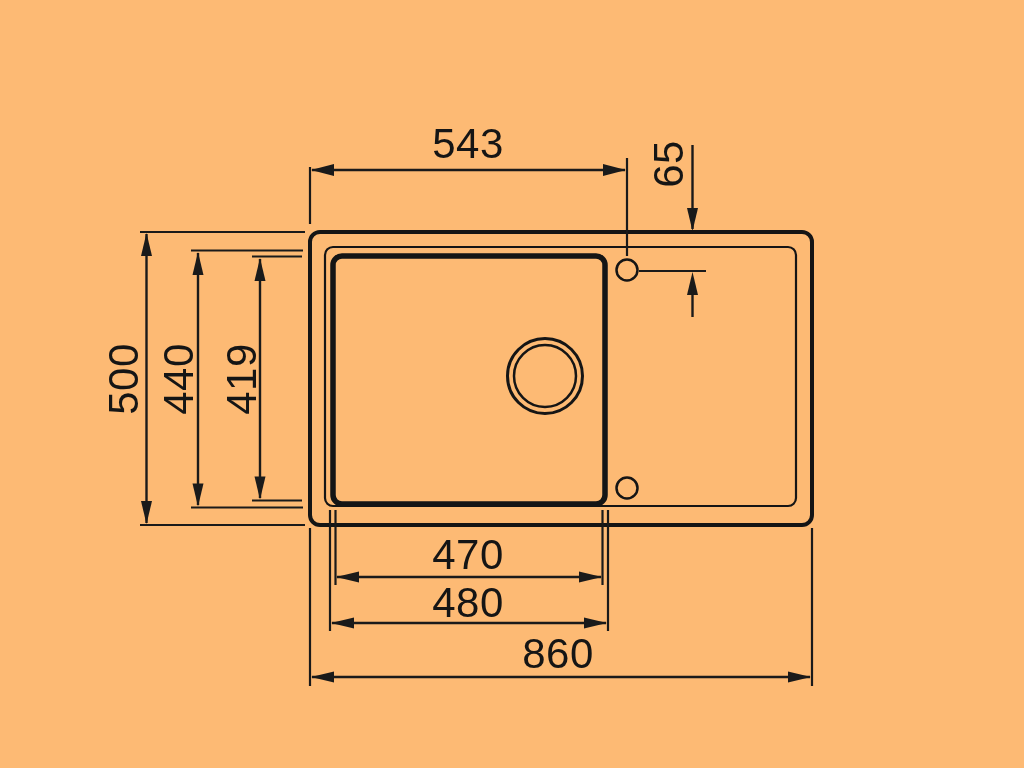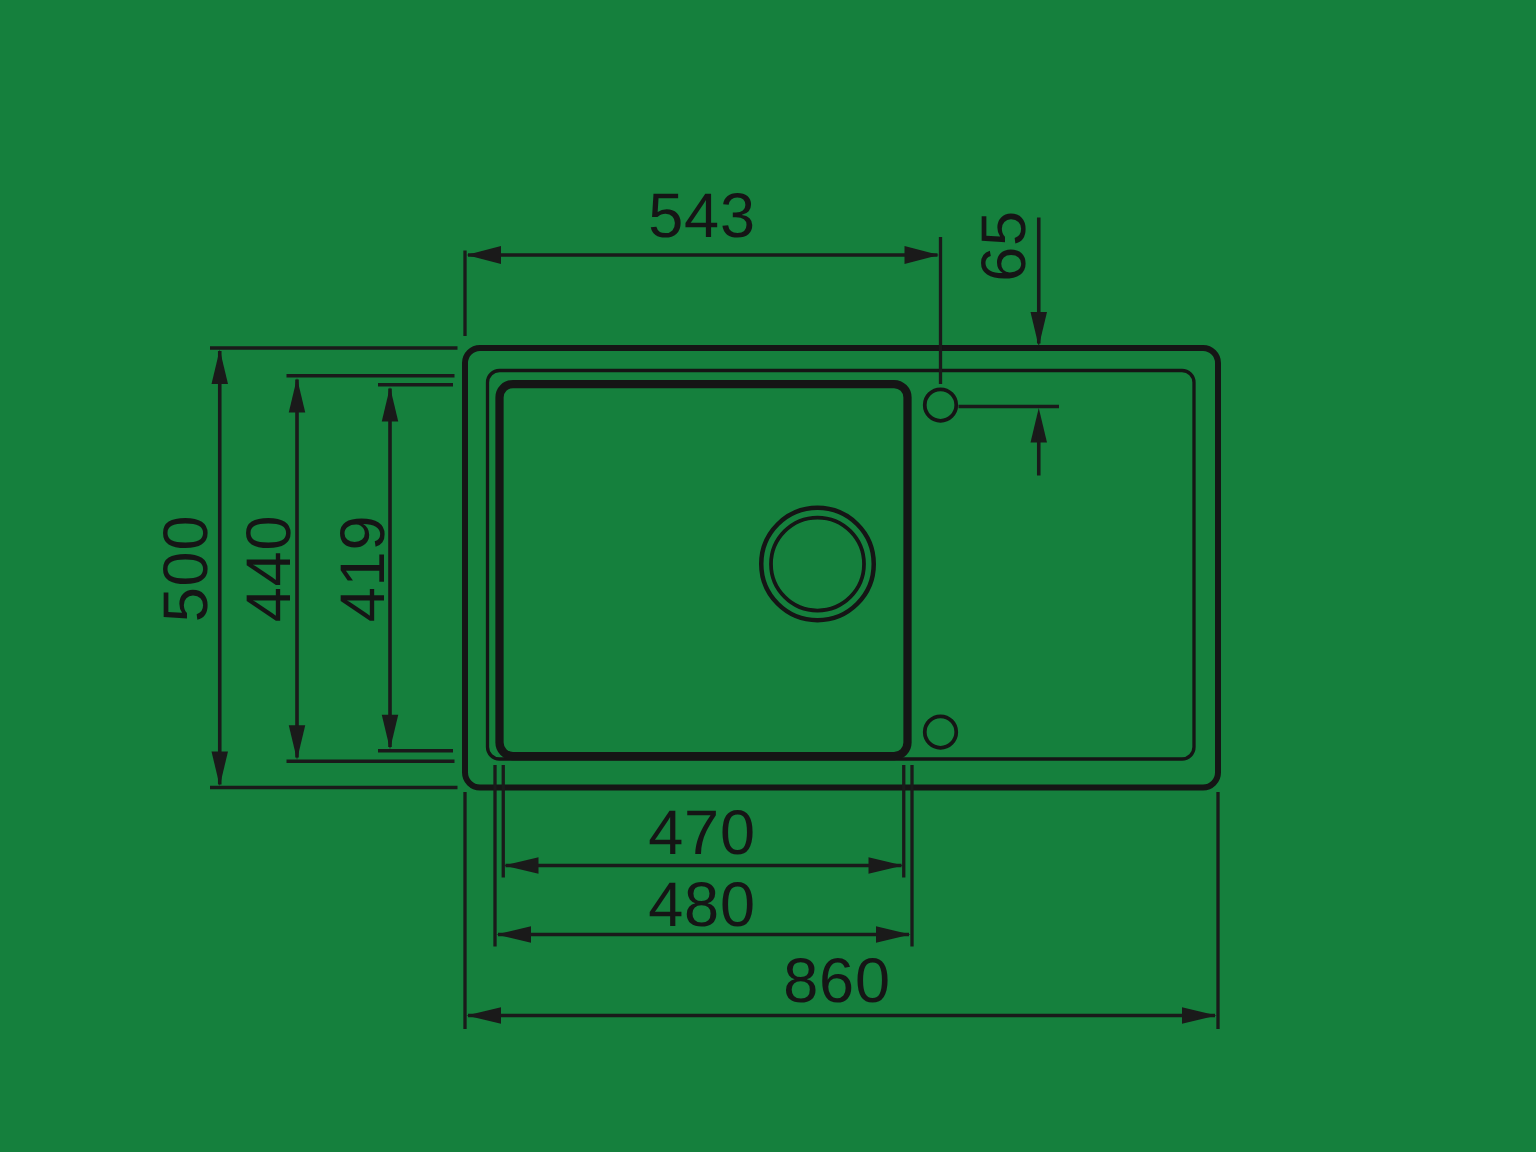--- a/index.html
+++ b/index.html
@@ -4,21 +4,21 @@
 <style>
   html, body {
     margin: 0;
     padding: 0;
     background: #ffffff;
   }
   .canvas {
     position: relative;
     width: 1024px;
     height: 768px;
-    background: #15803d;
+    background: #fdba74;
     overflow: hidden;
     font-family: "Liberation Sans", sans-serif;
   }
   svg text {
     font-family: "Liberation Sans", sans-serif;
     font-size: 42px;
     fill: #151515;
     letter-spacing: 0.5px;
   }
   .outline  { fill: none; stroke: #151515; }

